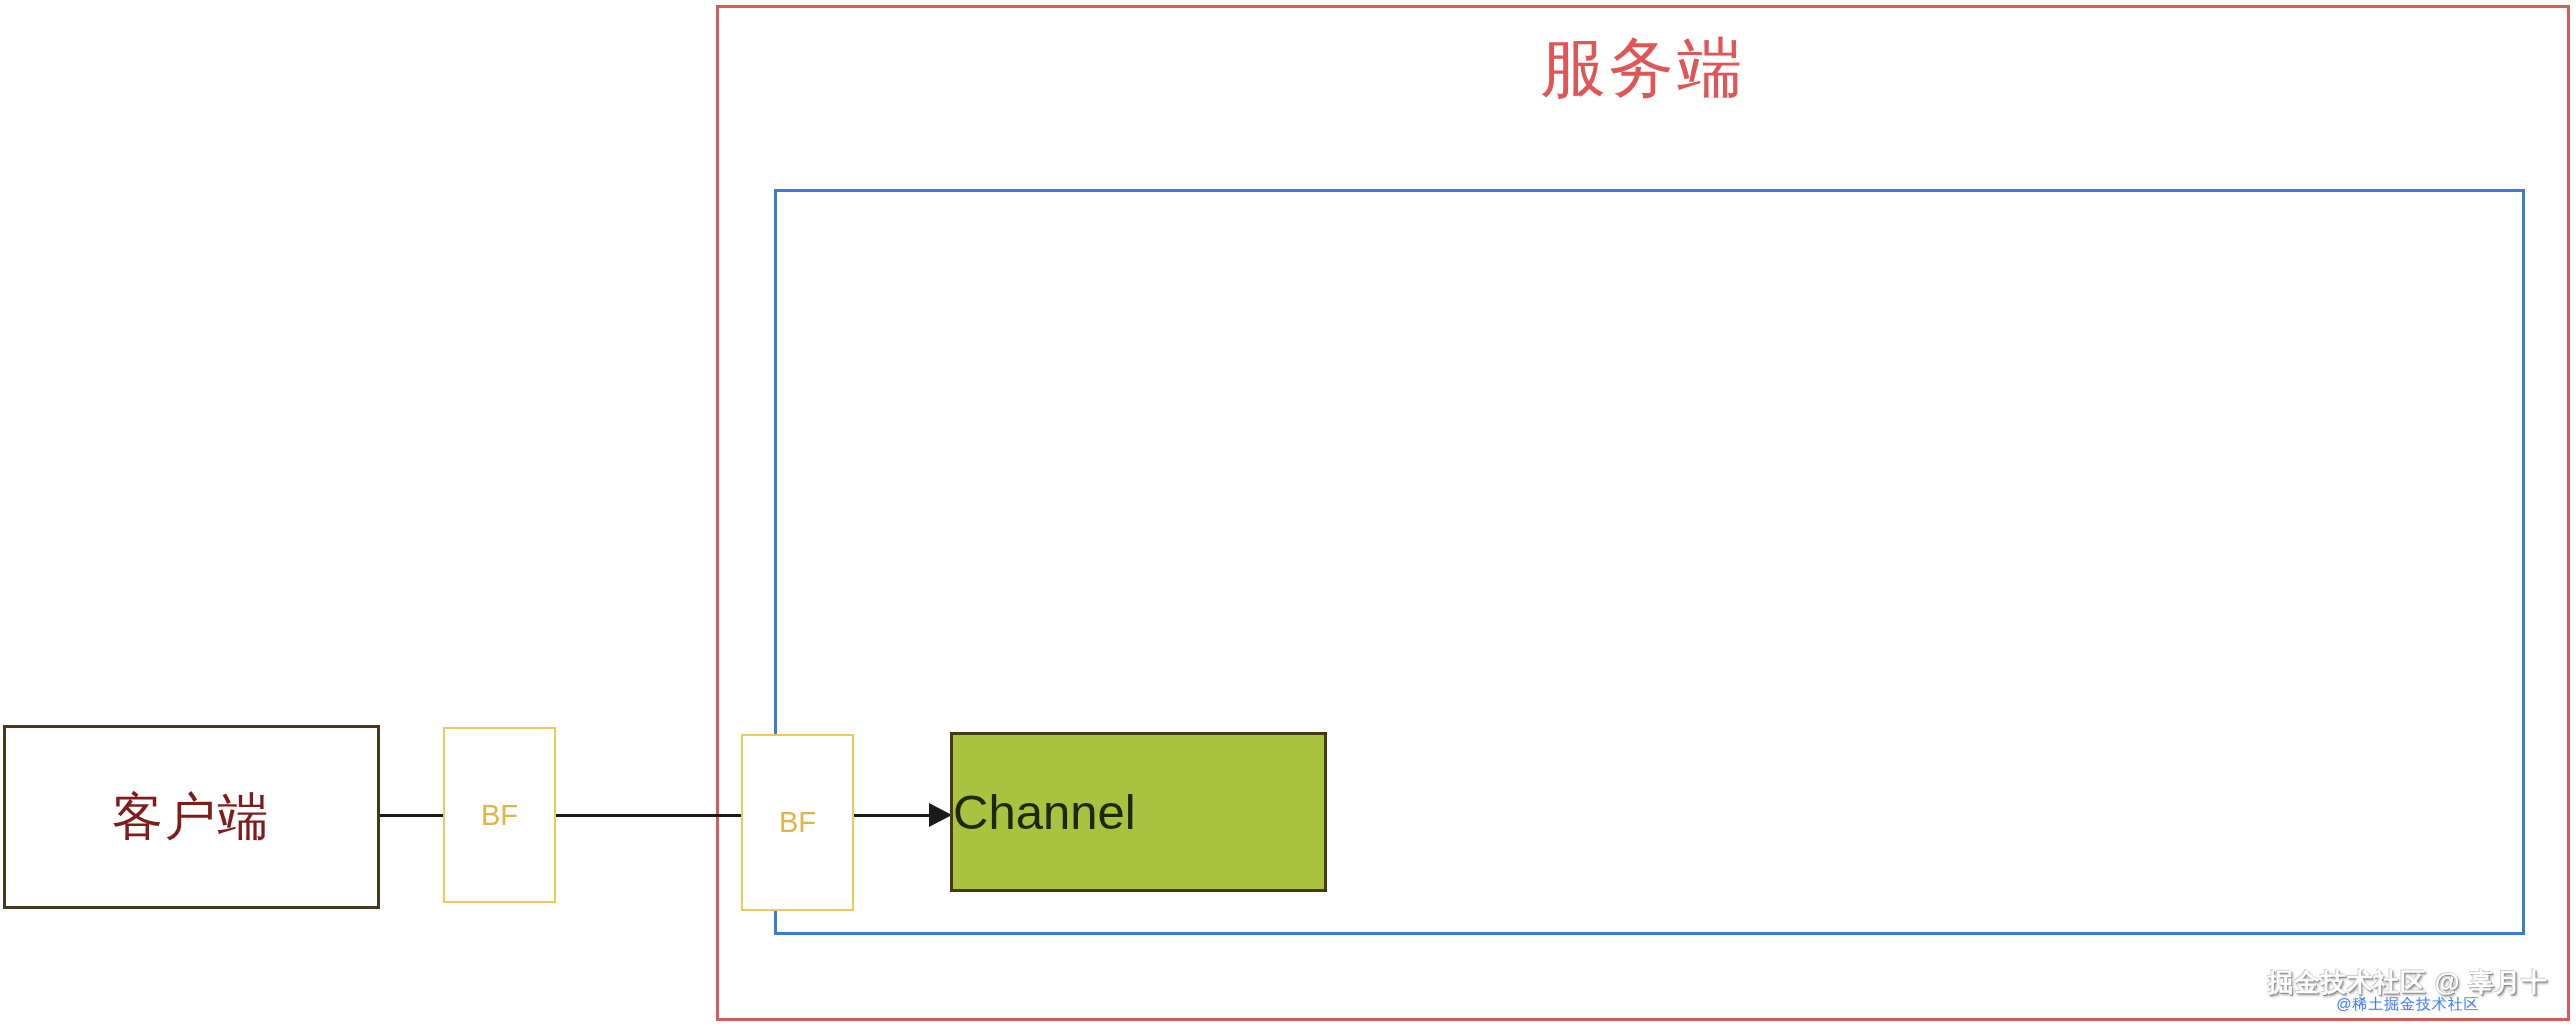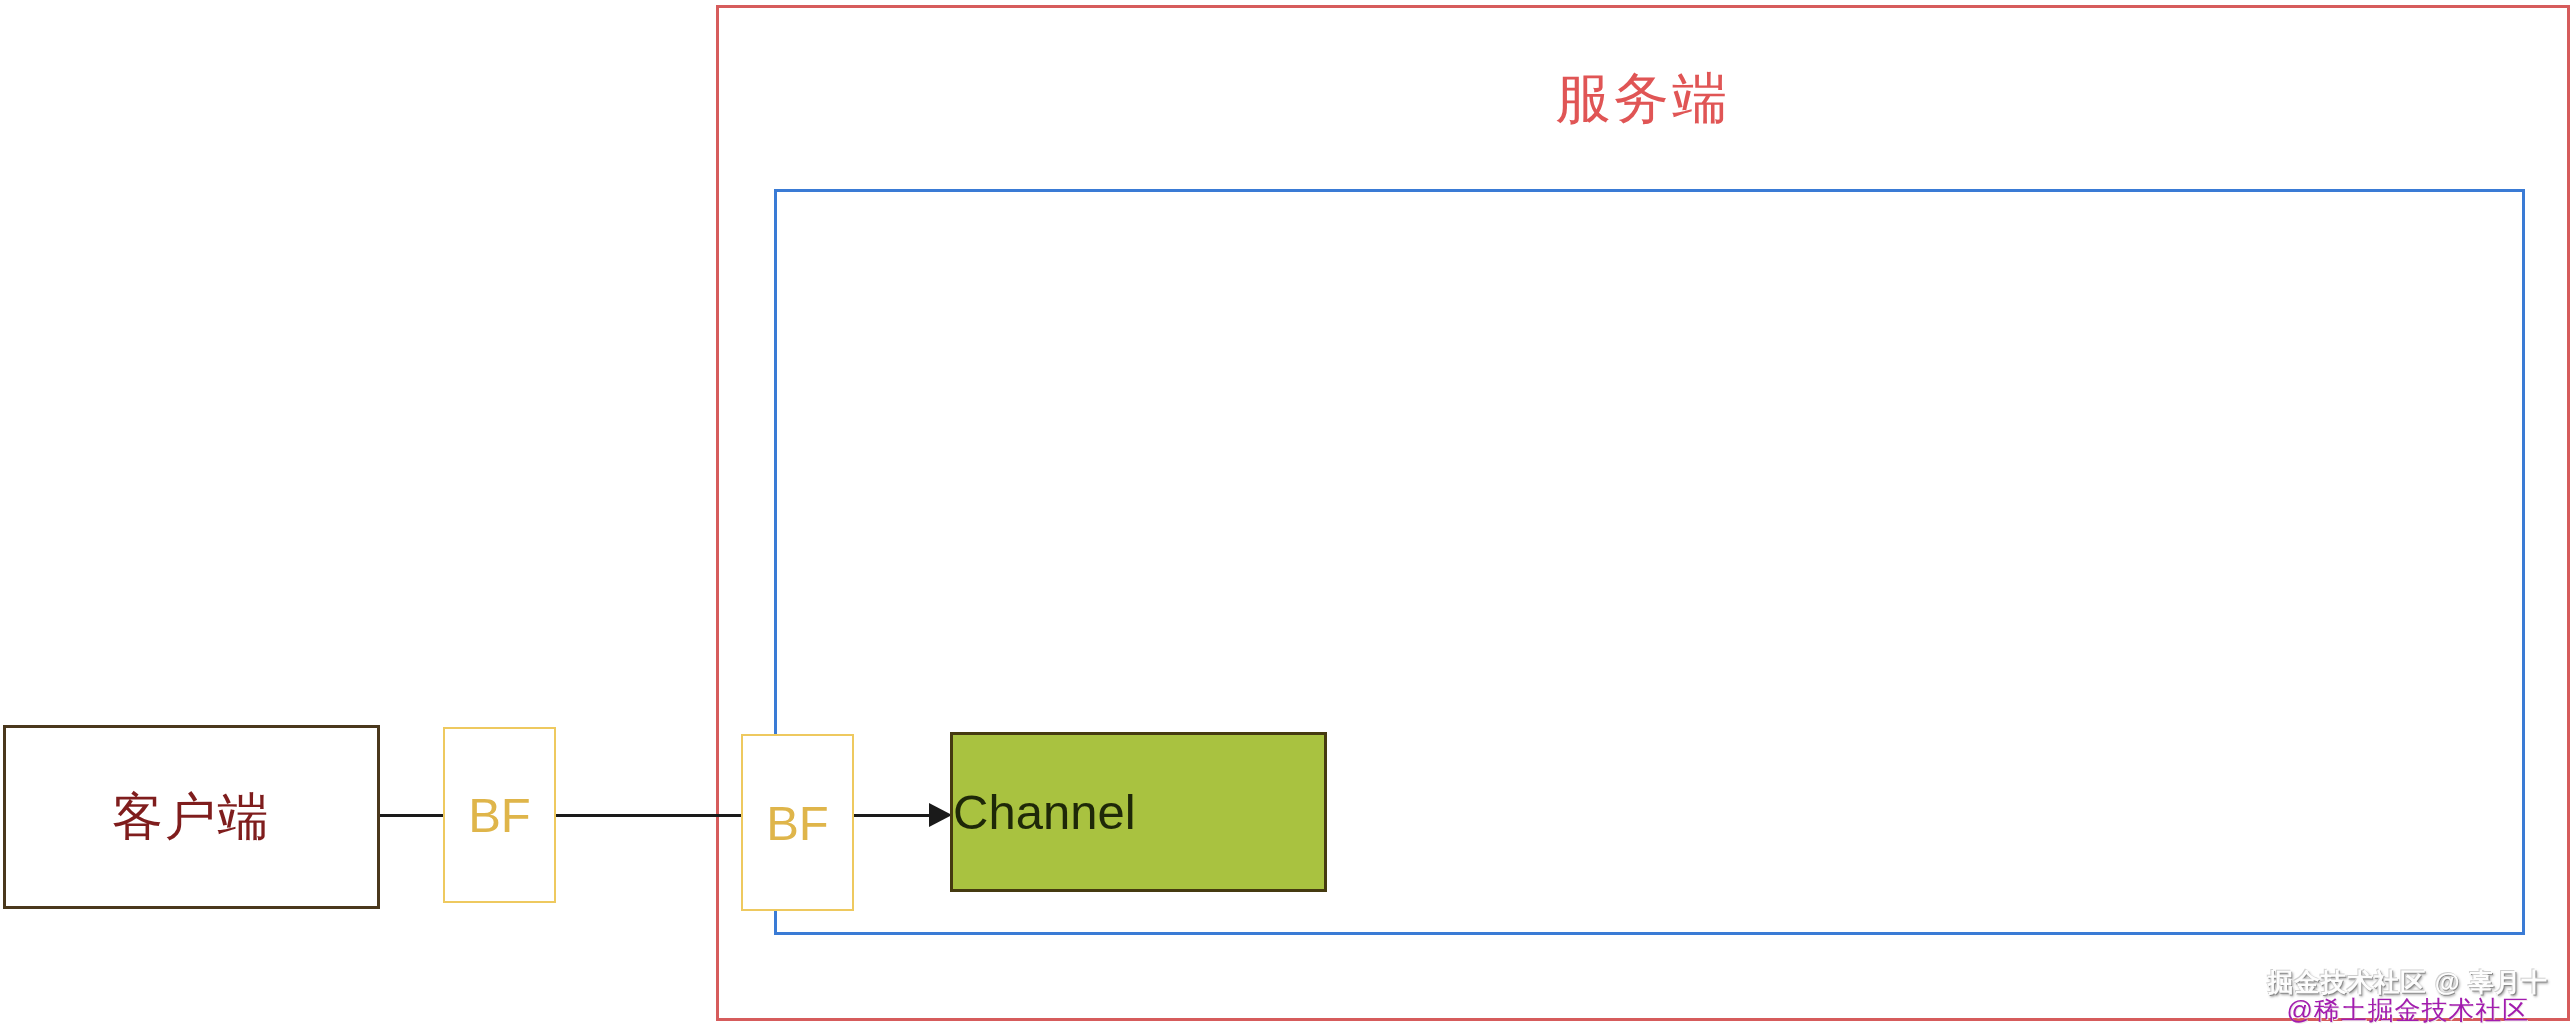--- a/index.html
+++ b/index.html
@@ -23,25 +23,24 @@
     width: 1854px; height: 1016px;
     border: 3.4px solid #d65c5c;
     box-sizing: border-box;
     background: transparent;
   }
   .server-label {
     position: absolute;
     left: 716px; top: 34px;
     width: 1854px;
     text-align: center;
-    font-size: 55px;
+    font-size: 65px;
     line-height: 1.05;
     color: #e05555;
     letter-spacing: 3.4px;
-    margin-top: 36px;
   }
 
   
   .bootstrap-box {
     position: absolute;
     left: 774px; top: 189px;
     width: 1751px; height: 746px;
     border: 3.4px solid #3a7bd5;
     box-sizing: border-box;
   }
@@ -78,21 +77,21 @@
     box-sizing: border-box;
     background: #ffffff;
     display: flex;
     align-items: center;
     justify-content: center;
     z-index: 3;
   }
   .bf-box.bf1 { left: 443px; top: 727px; width: 113px; height: 176px; }
   .bf-box.bf2 { left: 741px; top: 734px; width: 113px; height: 177px; }
   .bf-label {
-    font-size: 49px;
+    font-size: 29px;
     color: #dfb54a;
   }
 
   
   .channel-box {
     position: absolute;
     left: 950px; top: 732px;
     width: 377px; height: 160px;
     background: #a9c240;
     border: 3.4px solid #453a10;
@@ -137,22 +136,22 @@
     line-height: 1.1;
   }
   .watermark-line1 {
     font-size: 25.6px;
     font-weight: bold;
     color: #fdfdfd;
     text-shadow: -0.9px -0.9px 0 #cfcfcf, 0.9px 0.9px 0 #8a8a8a, 1.7px 1.7px 2.6px #9a9a9a;
     letter-spacing: 0.9px;
   }
   .watermark-line2 {
-    font-size: 26px;
-    color: #a21caf;
+    font-size: 15px;
+    color: #3b82f6;
     text-shadow: 0.9px 0.9px 0 #efe9e9;
     letter-spacing: 0.9px;
   }
 </style>
 </head>
 <body>
 
 <div class="canvas">
 
   <div class="server-box"></div>

